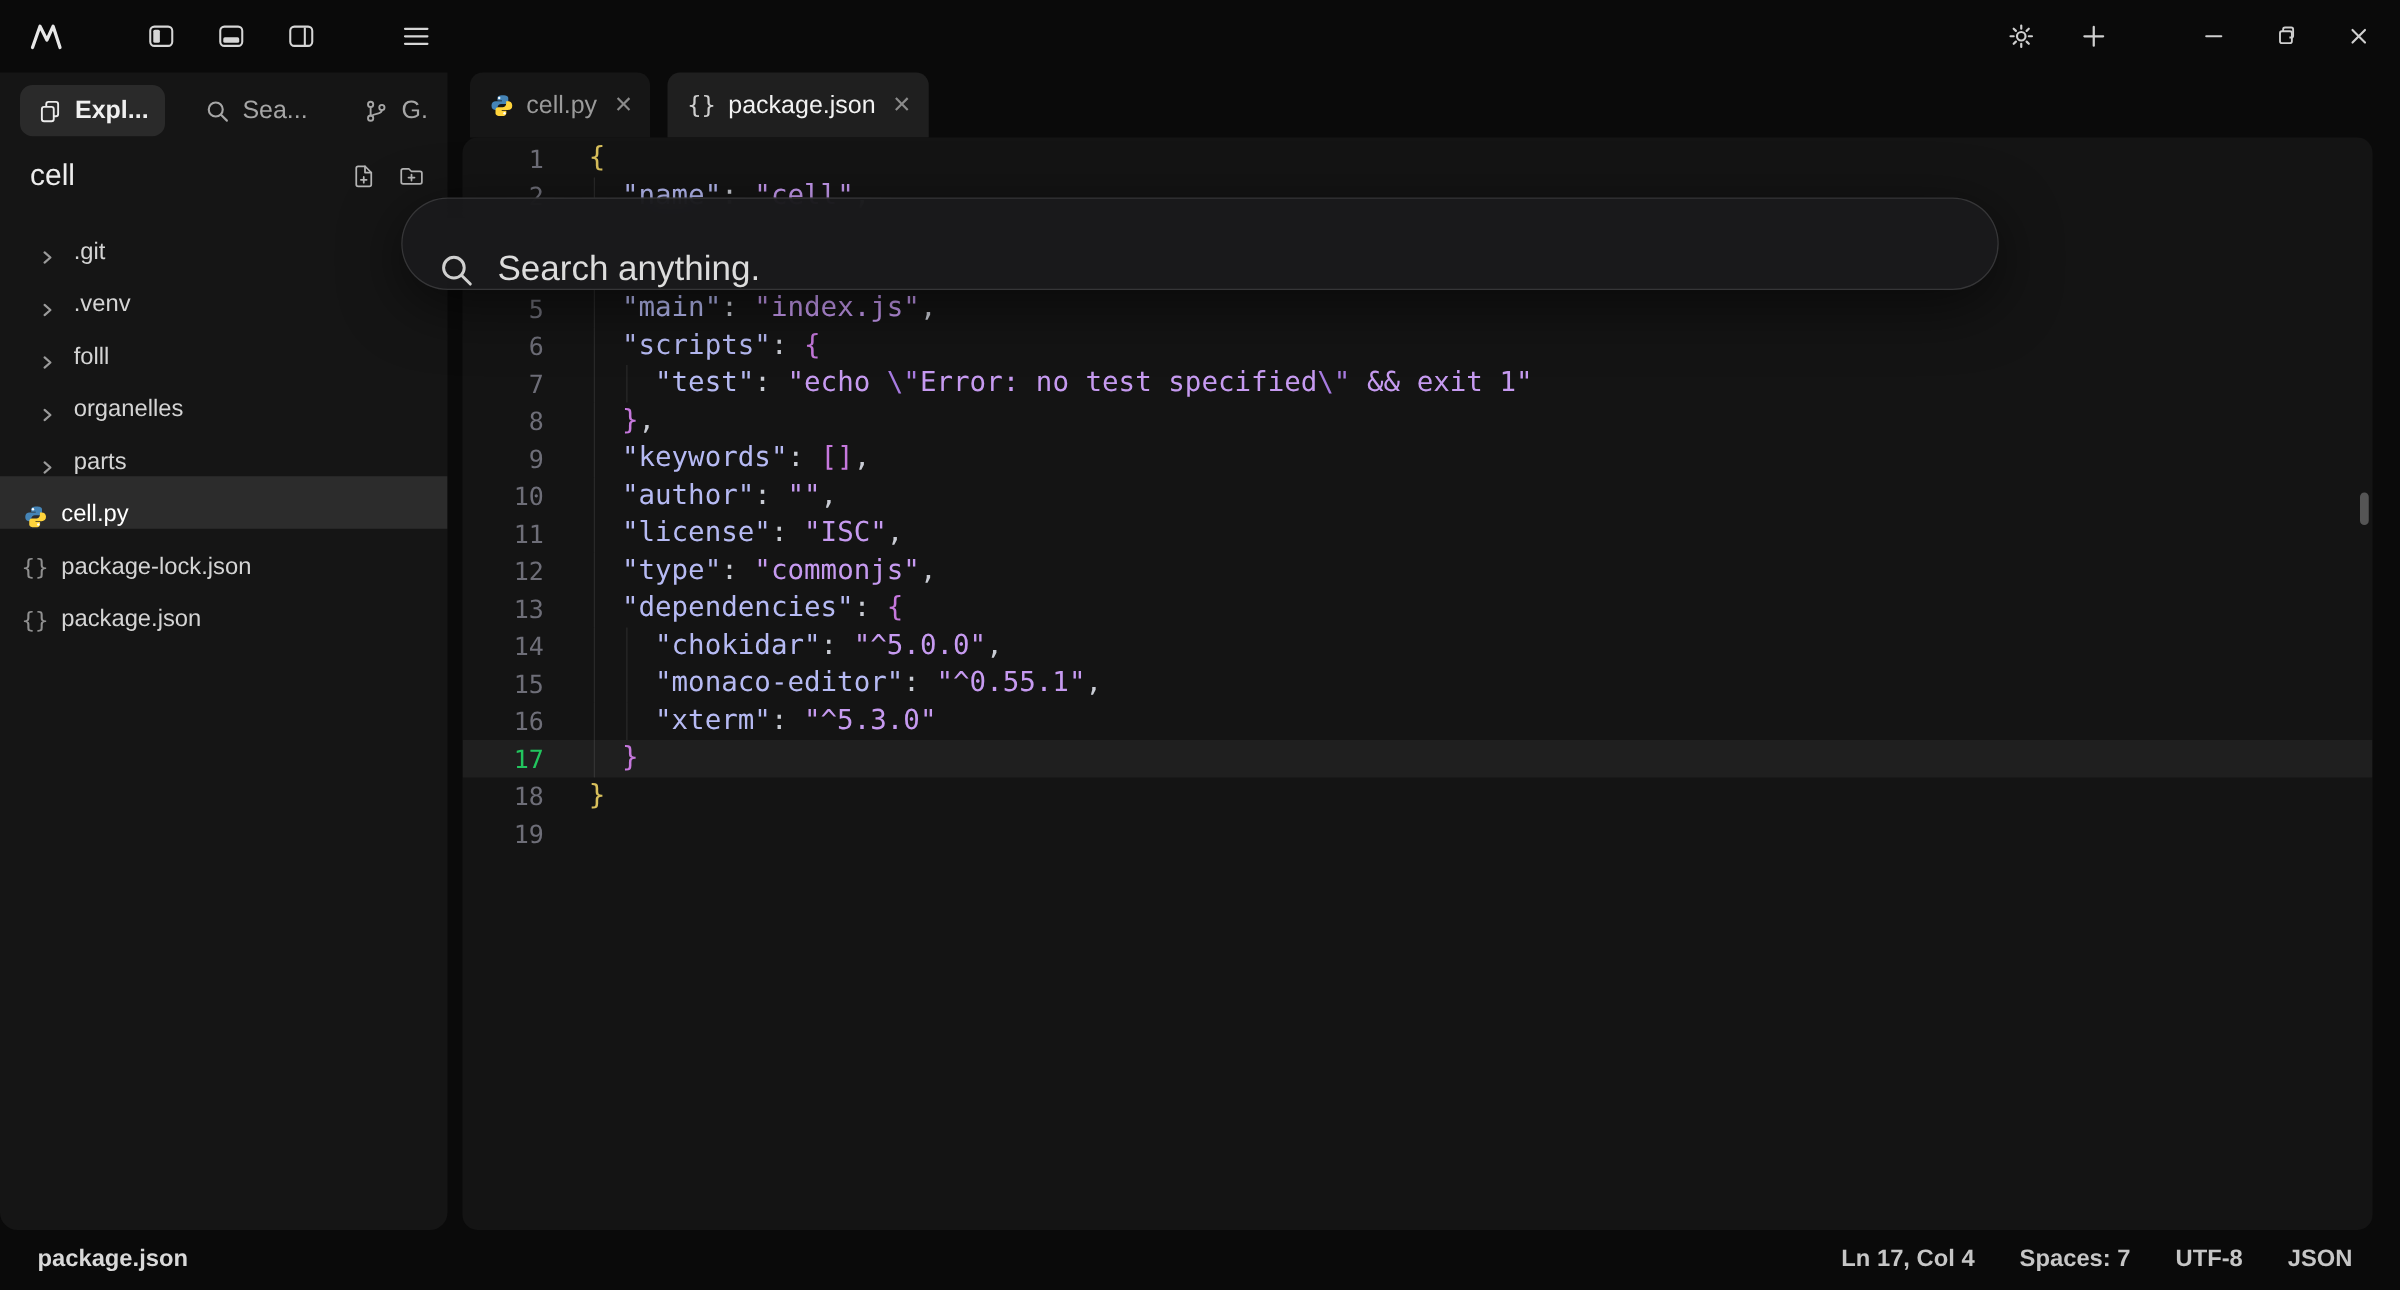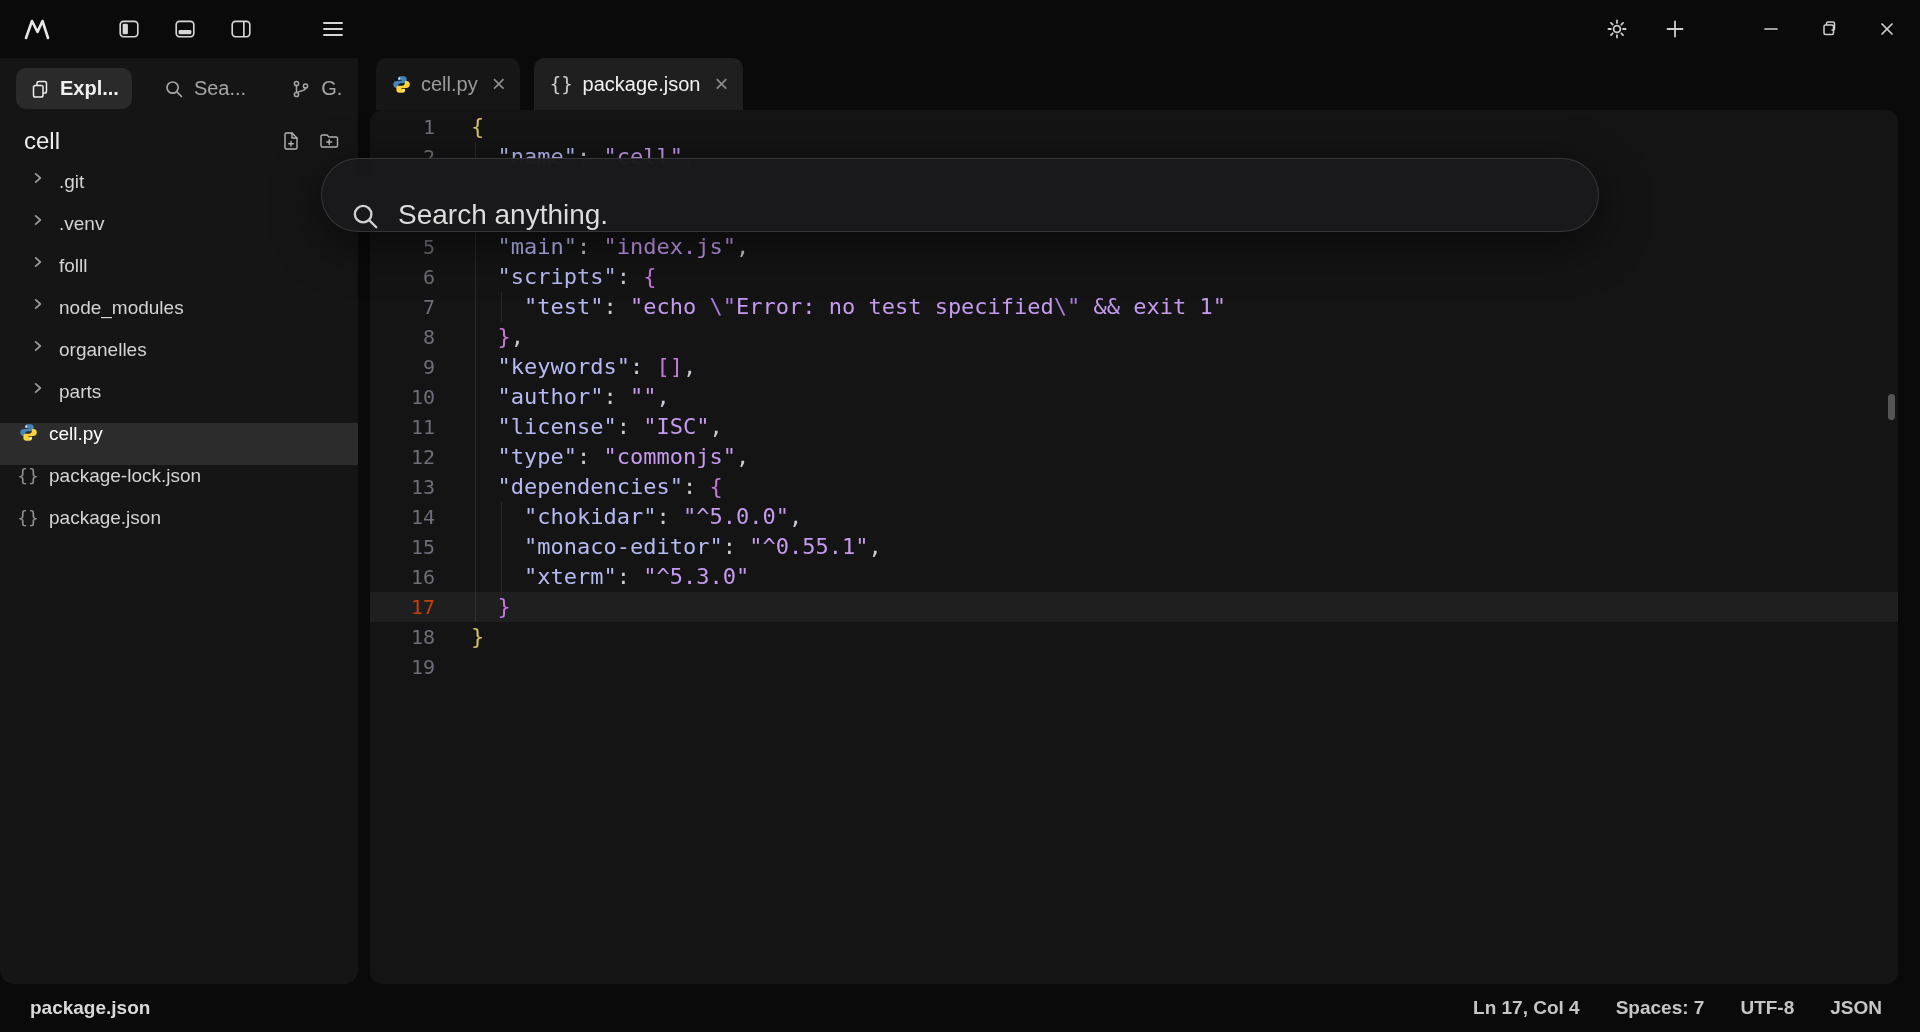--- a/index.html
+++ b/index.html
@@ -20,21 +20,21 @@
   .sidebar { position:absolute; top:58px; left:0; width:358px; bottom:48px;
              background:#151515; border-radius:0 0 14px 14px; overflow:hidden; }
   .sidebar-tabs { display:flex; align-items:center; gap:18px; padding:10px 14px 0 16px; }
   .sb-tab { display:flex; align-items:center; gap:9px; font-size:20px; color:#a6a6a6;
             padding:9px 13px; border-radius:10px; background:transparent; border:none; }
   .sb-tab.active { background:#2a2a2a; color:#f0f0f0; font-weight:600; }
   .project-row { display:flex; align-items:center; margin:18px 18px 0 24px; }
   .project-name { flex:1; font-size:24px; color:#ececec; }
   .project-actions { display:flex; gap:18px; align-items:center; }
   .tree { margin-top:16px; }
-  .tree-row { display:flex; align-items:flex-start; height:42px; gap:9px;
+  .tree-row { display:flex; align-items:flex-end; height:42px; gap:9px;
               font-size:19px; color:#d4d4d4; }
   .tree-row.folder { padding-left:26px; }
   .tree-row.python, .tree-row.json { padding-left:16px; }
   .tree-row.selected { background:#2c2c2c; color:#ffffff; }
   .tree-icon { width:24px; display:flex; align-items:center; justify-content:center; }
   .braces { font-family:"DejaVu Sans Mono", monospace; font-size:18px; color:#8f8f8f; }
 
   
   .editor-area { position:absolute; top:58px; left:370px; right:22px; bottom:48px; }
   .tabbar { display:flex; gap:14px; height:52px; padding-left:6px; }
@@ -42,21 +42,21 @@
          border-radius:10px 10px 0 0; font-size:20px; color:#9b9b9b; background:#161616; }
   .tab.active { background:#1f1f1f; color:#f2f2f2; }
   .tab .braces { color:#cfcfcf; font-size:19px; }
   .tab-close { color:#8b8b8b; font-size:24px; line-height:1; margin-left:4px; }
   .editor-panel { position:absolute; top:52px; left:0; right:0; bottom:0;
                   background:#141414; border-radius:12px; overflow:hidden; padding-top:2px; }
   .line { position:relative; display:flex; height:30px; line-height:30px; }
   .line.current { background:rgba(255,255,255,0.05); }
   .num { width:65px; text-align:right; flex:none;
          font-family:"DejaVu Sans Mono", monospace; font-size:20px; color:#6e6e78; }
-  .line.current .num { color:#c2410c; }
+  .line.current .num { color:#22c55e; }
   .code-text { padding-left:36px; font-family:"DejaVu Sans Mono", monospace;
                font-size:22px; white-space:pre; color:#d4d4d4; }
   .guide { position:absolute; top:0; bottom:0; width:1px; background:rgba(255,255,255,0.09); }
   .tk-k { color:#b6baf3; } .tk-s { color:#c69af0; } .tk-p { color:#c9ccd4; }
   .tk-b0 { color:#d9c05c; } .tk-b1 { color:#c678dd; } .tk-e { color:#a77be0; }
   .tk-t { color:#d4d4d4; }
   .scroll-thumb { position:absolute; right:3px; top:284px; width:7px; height:26px;
                   border-radius:4px; background:rgba(255,255,255,0.28); }
 
   
@@ -229,28 +229,20 @@
             </svg>
           </span>
           <span class="tree-label">folll</span>
         </div>
         <div class="tree-row folder">
           <span class="tree-icon">
             <svg width="14" height="14" viewBox="0 0 12 12" fill="none" stroke="#9a9a9a" stroke-width="1.5" stroke-linecap="round" stroke-linejoin="round">
               <path d="M4 2.5 L8 6 L4 9.5"></path>
             </svg>
           </span>
-          <span class="tree-label">node_modules</span>
-        </div>
-        <div class="tree-row folder">
-          <span class="tree-icon">
-            <svg width="14" height="14" viewBox="0 0 12 12" fill="none" stroke="#9a9a9a" stroke-width="1.5" stroke-linecap="round" stroke-linejoin="round">
-              <path d="M4 2.5 L8 6 L4 9.5"></path>
-            </svg>
-          </span>
           <span class="tree-label">organelles</span>
         </div>
         <div class="tree-row folder">
           <span class="tree-icon">
             <svg width="14" height="14" viewBox="0 0 12 12" fill="none" stroke="#9a9a9a" stroke-width="1.5" stroke-linecap="round" stroke-linejoin="round">
               <path d="M4 2.5 L8 6 L4 9.5"></path>
             </svg>
           </span>
           <span class="tree-label">parts</span>
         </div>

